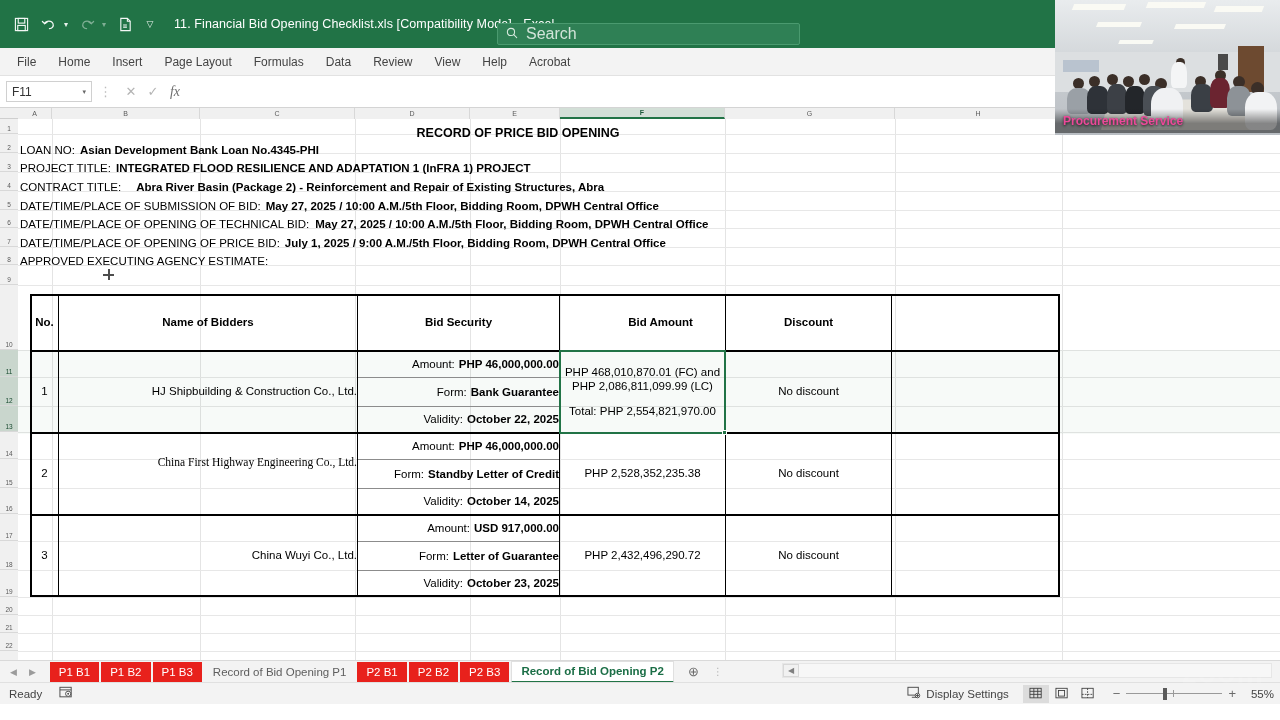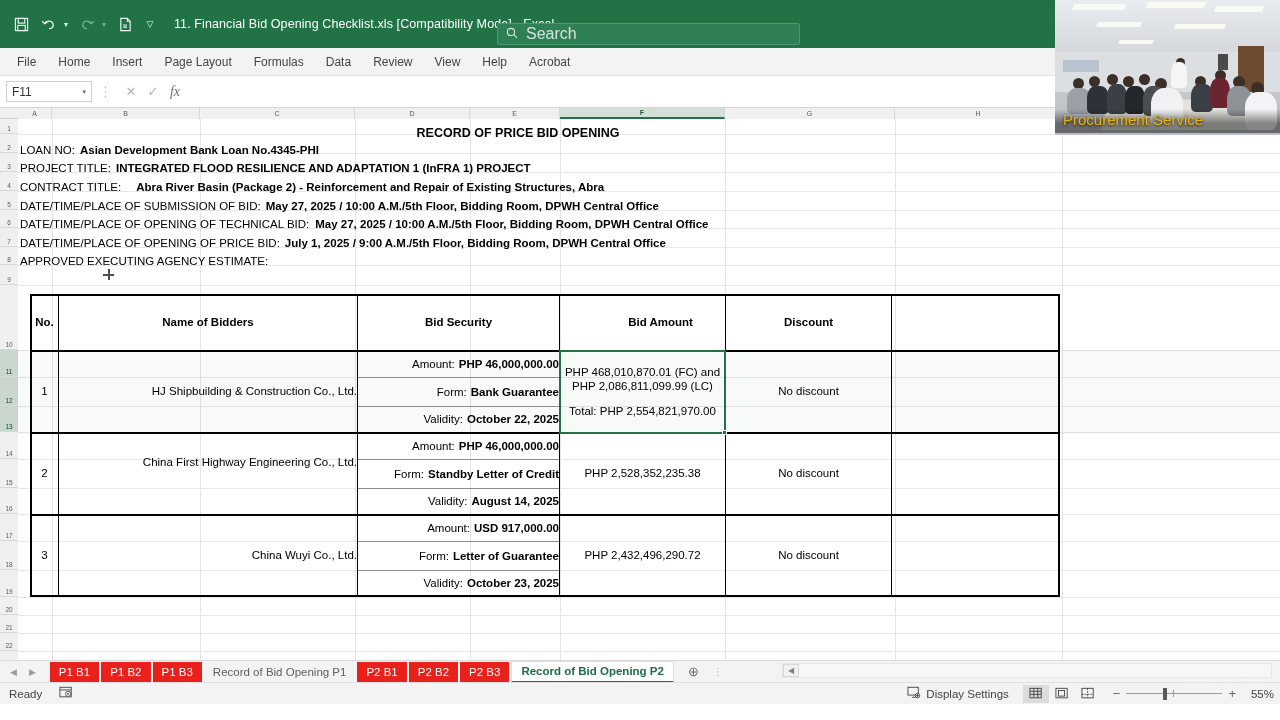--- a/index.html
+++ b/index.html
@@ -233,21 +233,21 @@
   .vb-door { position:absolute; right:16px; top:46px; width:26px; height:46px; background:#6d4a30; }
   .vb-screen { position:absolute; left:8px; top:60px; width:36px; height:12px; background:#b9c3cf; }
   .vb-spk { position:absolute; right:52px; top:54px; width:10px; height:16px; background:#4a4a4a; }
   .vb-table {
     position:absolute; left:50px; top:98px; width:150px; height:32px; background:#e4e2dc;
     transform: perspective(100px) rotateX(18deg);
   }
   .vb-p { position:absolute; border-radius: 40% 40% 20% 20%; }
   .vb-head { position:absolute; border-radius:50%; background:#3b2f28; }
   .vb-cap {
-    position:absolute; left:8px; bottom:7px; color:#eab308; font-size:15px; font-weight:normal;
+    position:absolute; left:8px; bottom:7px; color:#ec4899; font-size:12px; font-weight:bold;
     text-shadow: 0 1px 3px rgba(0,0,0,.85);
   }
   .vb-capbg {
     position:absolute; left:0px; bottom:2px; width:225px; height:24px;
     background: linear-gradient(180deg, rgba(0,0,0,0) 0%, rgba(0,0,0,.45) 60%);
   }
   .wm {
     position:absolute; right: 16px; bottom: 30px; z-index: 40;
     font-size: 30px; font-weight: bold; color: rgba(255,255,255,0.10);
     letter-spacing: 1px;
@@ -477,32 +477,32 @@
       <div class="td td-multi" style="left:542px; top:232px; width:165px; height:81px;">
         <div>PHP 468,010,870.01 (FC) and</div>
         <div>PHP 2,086,811,099.99 (LC)</div>
         <div style="height:10px;"></div>
         <div>Total: PHP 2,554,821,970.00</div>
       </div>
       <div class="td ctr" style="left:708px; top:232px; width:165px; height:81px;">No discount</div>
       <div class="td ctr" style="left:874px; top:232px; width:167px; height:81px;"></div>
 
       <div class="td ctr" style="left:13px; top:314px; width:27px; height:81px;">2</div>
-      <div class="td lft" style="left:41px; top:314px; width:298px; height:58px; padding-left:10px;">China First Highway Engineering Co., Ltd.</div>
+      <div class="td lft" style="left:41px; top:314px; width:298px; height:58px; padding-left:10px;font-family:Liberation Serif, serif;">China First Highway Engineering Co., Ltd.</div>
       <div class="td lft" style="left:340px; top:314px; width:201px; height:26px; padding-left:18px;">
         <span>Amount:</span>
         <b style="margin-left:4px;">PHP 46,000,000.00</b>
       </div>
       <div class="td lft" style="left:340px; top:341px; width:201px; height:28px; padding-left:18px;">
         <span>Form:</span>
         <b style="margin-left:4px;">Standby Letter of Credit</b>
       </div>
       <div class="td lft" style="left:340px; top:370px; width:201px; height:25px; padding-left:18px;">
         <span>Validity:</span>
-        <b style="margin-left:4px;">August 14, 2025</b>
+        <b style="margin-left:4px;">October 14, 2025</b>
       </div>
       <div class="td ctr" style="left:542px; top:314px; width:165px; height:81px;">PHP 2,528,352,235.38</div>
       <div class="td ctr" style="left:708px; top:314px; width:165px; height:81px;">No discount</div>
       <div class="td ctr" style="left:874px; top:314px; width:167px; height:81px;"></div>
 
       <div class="td ctr" style="left:13px; top:396px; width:27px; height:81px;">3</div>
       <div class="td lft" style="left:41px; top:396px; width:298px; height:81px; padding-left:10px;">China Wuyi Co., Ltd.</div>
       <div class="td lft" style="left:340px; top:396px; width:201px; height:26px; padding-left:18px;">
         <span>Amount:</span>
         <b style="margin-left:4px;">USD 917,000.00</b>

